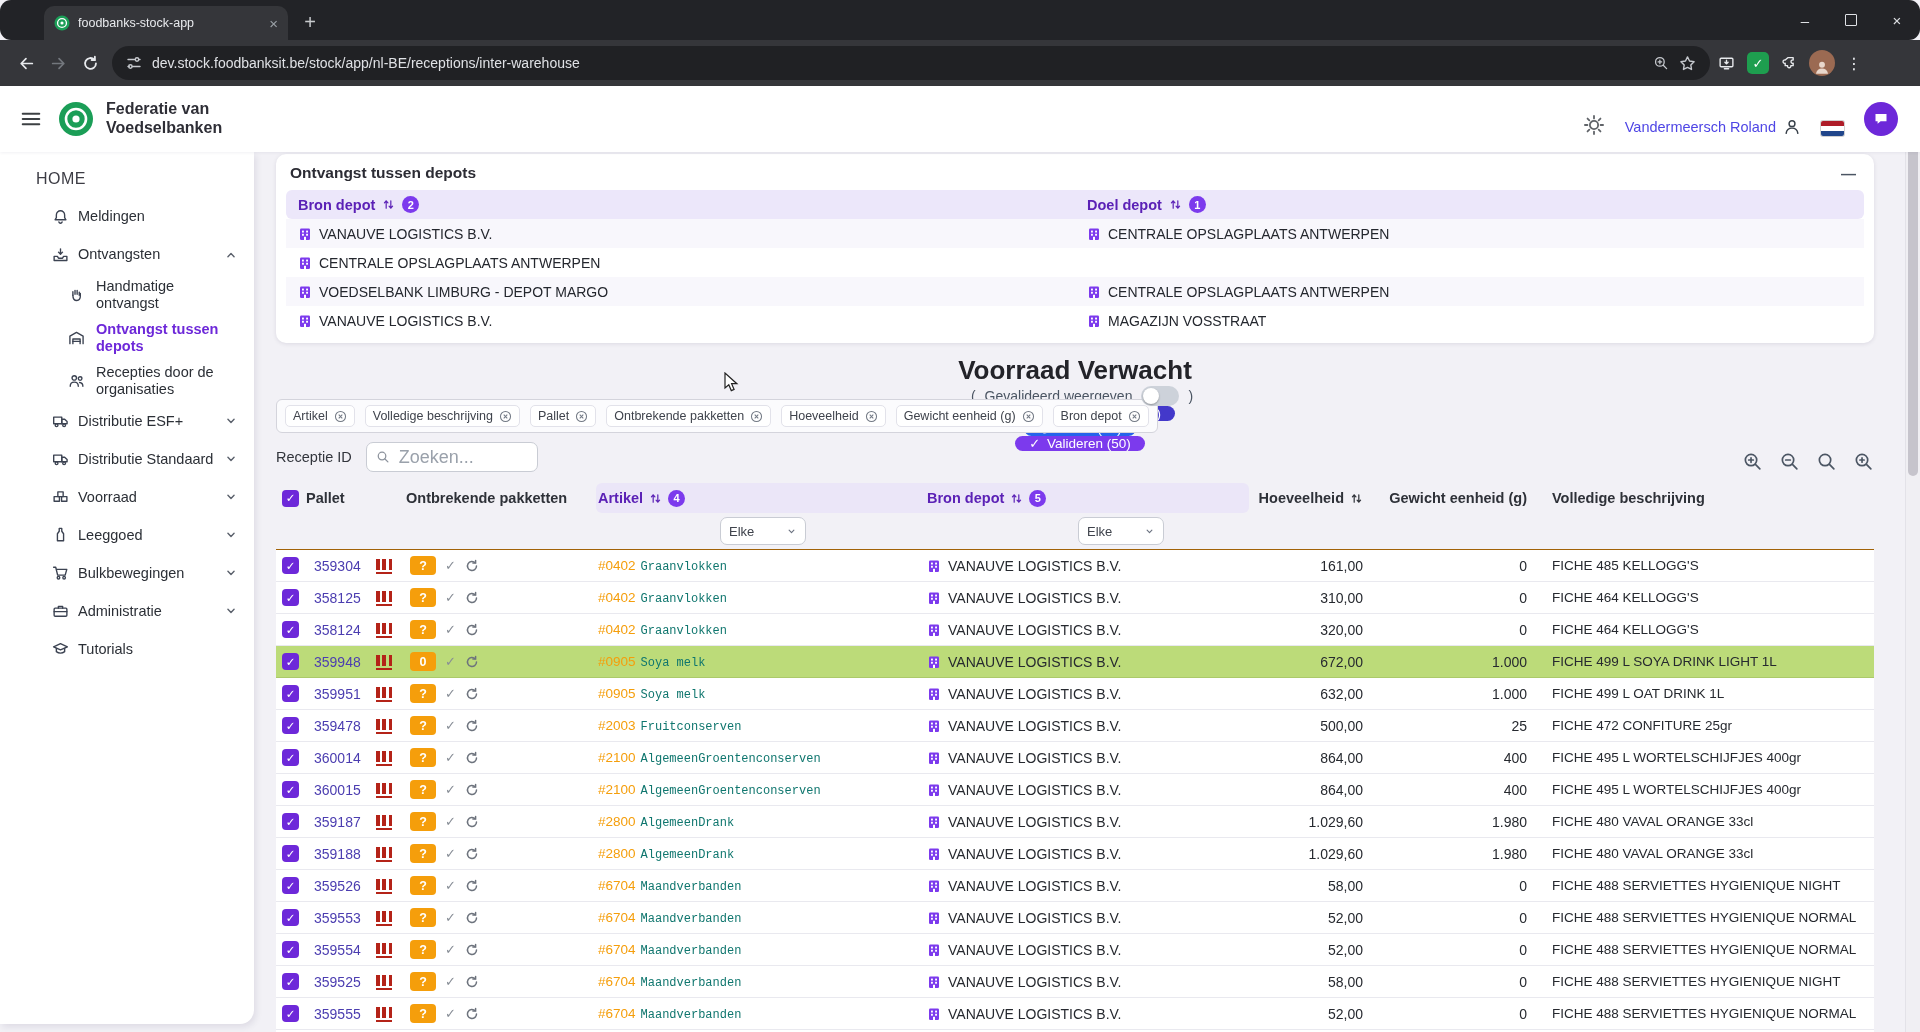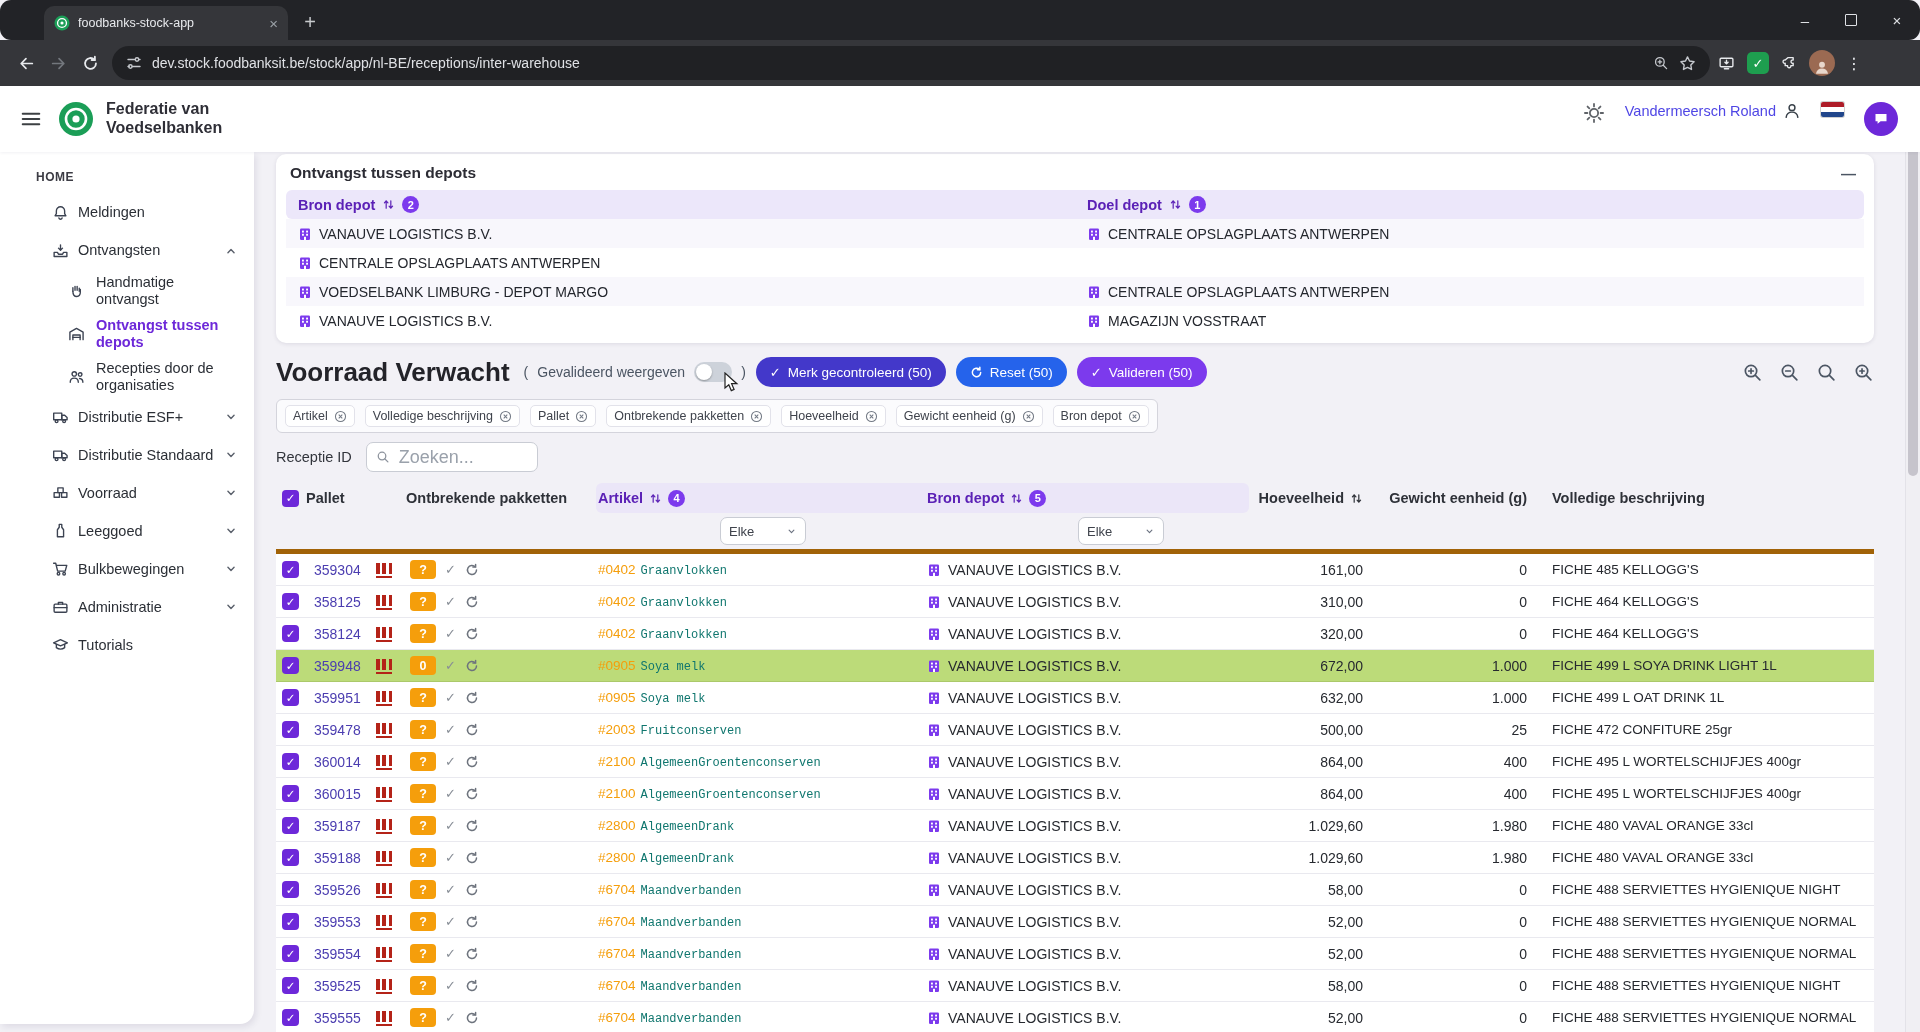--- a/index.html
+++ b/index.html
@@ -29,35 +29,35 @@
   .tb-avatar{width:26px;height:26px;border-radius:50%;background:#9b6a52;display:flex;align-items:flex-end;
              justify-content:center;overflow:hidden;flex:none;}
   .kebab{color:#e8eaed;font-size:16px;}
 
   
   .app-header{height:66px;background:#fff;display:flex;align-items:center;padding:0 22px 0 18px;
               position:relative;z-index:2;box-shadow:0 1px 3px rgba(20,15,60,.06);}
   .burger{width:26px;height:26px;display:flex;align-items:center;justify-content:center;}
   .logo{margin-left:14px;}
   .org{margin-left:12px;font-weight:bold;font-size:16px;line-height:1.18;color:#2e2e36;}
-  .header-right{margin-left:auto;display:flex;align-items:flex-start;gap:20px;}
+  .header-right{margin-left:auto;display:flex;align-items:flex-end;gap:20px;}
   .theme-btn{width:22px;height:22px;color:#5f6368;}
   .user-link{color:#4f46e5;font-size:14.5px;display:flex;gap:7px;align-items:center;}
   .user-link .picon{width:18px;height:18px;color:#384049;}
   .flag{width:23px;height:15px;display:flex;flex-direction:column;border-radius:2px;overflow:hidden;
         box-shadow:0 0 0 1px rgba(0,0,0,.18);}
   .flag i{flex:1;}
   .flag .f-red{background:#ae1c28;}.flag .f-white{background:#fff;}.flag .f-blue{background:#21468b;}
   .fab{width:34px;height:34px;border-radius:50%;background:#6d28d9;display:flex;align-items:center;justify-content:center;}
 
   
   .app-body{display:flex;align-items:flex-start;height:880px;}
   .sidebar{width:254px;background:#fff;height:862px;border-radius:0 0 14px 0;flex:none;
            box-shadow:2px 3px 7px rgba(20,15,60,.09);padding-top:10px;}
-  .sec-label{font-size:12px;font-weight:bold;color:#3c3c44;letter-spacing:.5px;padding:8px 8px 10px 36px;}
+  .sec-label{font-size:16px;font-weight:normal;color:#3c3c44;letter-spacing:.5px;padding:8px 8px 10px 36px;}
   .nav-item{position:relative;display:flex;align-items:center;min-height:30px;padding:4px 30px 4px 78px;
             font-size:14.5px;color:#2b2f36;cursor:pointer;}
   .nav-icon{position:absolute;left:52px;top:50%;transform:translateY(-50%);width:17px;height:17px;color:#3c4352;}
   .nav-icon svg{width:100%;height:100%;}
   .nav-item.sub{padding-left:96px;}
   .nav-item.sub .nav-icon{left:68px;}
   .nav-item.active{color:#6d28d9;font-weight:bold;}
   .nav-chevron{position:absolute;right:16px;top:50%;transform:translateY(-50%);width:14px;height:14px;color:#5b616c;}
   .nav-chevron svg{width:100%;height:100%;}
   .nav-chevron.up{transform:translateY(-50%) rotate(180deg);}
@@ -77,21 +77,21 @@
   .dg-cell{padding:6px 12px;font-size:14px;color:#24272e;display:flex;align-items:center;gap:7px;min-height:17px;}
   .dg-body .dg-row:nth-child(odd){background:#f8f7fc;}
   .num-badge{width:17px;height:17px;border-radius:50%;background:#7c3aed;color:#fff;font-size:11px;
              display:inline-flex;align-items:center;justify-content:center;font-weight:bold;flex:none;}
   .sort-icon{width:13px;height:13px;color:currentColor;flex:none;}
   .sort-icon svg{width:100%;height:100%;}
   .bld{width:14px;height:14px;flex:none;display:inline-flex;}
   .bld svg{width:100%;height:100%;}
 
   
-  .vh-row{display:flex;align-items:center;margin-top:12px;width:1598px;height:34px;}
+  .vh-row{display:flex;align-items:center;margin-top:12px;width:1598px;height:34px;flex-direction:column;}
   .page-title{font-size:26px;font-weight:bold;color:#232329;margin:0;}
   .toggle-group{display:flex;align-items:center;gap:9px;margin-left:14px;color:#4b5563;font-size:14px;}
   .switch{width:38px;height:20px;border-radius:10px;background:#cdd2da;position:relative;flex:none;}
   .switch .knob{position:absolute;left:2px;top:2px;width:16px;height:16px;border-radius:50%;background:#fff;
                 box-shadow:0 1px 2px rgba(0,0,0,.3);}
   .btn{display:inline-flex;align-items:center;gap:7px;color:#fff;font-size:13.5px;padding:0 14px;height:30px;
        border-radius:15px;margin-left:10px;border:none;cursor:pointer;font-family:inherit;}
   .btn .bicon{font-size:13px;line-height:1;}
   .btn .bicon-svg{width:13px;height:13px;color:#fff;}
   .btn-mark{background:#4338ca;}
@@ -120,21 +120,21 @@
   
   .stock-table{margin-top:12px;width:1598px;}
   .trow{display:grid;grid-template-columns:30px 66px 34px 190px 329px 324px 126px 164px 335px;align-items:center;}
   .thead{height:30px;}
   .th{font-size:14.5px;font-weight:bold;color:#2e3138;display:flex;align-items:center;gap:6px;height:100%;}
   .th.purple{background:#ebe6f8;color:#5b21b6;}
   .th.band-start{border-radius:6px 0 0 6px;padding-left:2px;}
   .th.band-end{border-radius:0 6px 6px 0;padding-left:2px;}
   .th-right{justify-content:flex-end;padding-right:12px;}
   .th-desc{padding-left:13px;}
-  .filter-row{height:36px;border-bottom:5px solid #a16207;gap:29px;}
+  .filter-row{height:36px;border-bottom:1px solid #a16207;gap:29px;}
   .select{width:68px;height:26px;border:1px solid #c9ccd4;border-radius:7px;background:#fff;display:inline-flex;
           align-items:center;justify-content:space-between;padding:0 8px;font-size:13px;color:#3f434c;margin-left:8px;cursor:pointer;}
   .select .chev{width:11px;height:11px;color:#6b7280;}
   .select .chev svg{width:100%;height:100%;}
   .drow{height:31px;background:#fff;border-bottom:1px solid #e9e9ef;font-size:14px;color:#26292f;}
   .drow.highlight{background:#bcdb79;border-bottom-color:#abc96a;}
   .cb{width:17px;height:17px;background:#6d28d9;border-radius:4px;display:inline-flex;align-items:center;
       justify-content:center;color:#fff;font-size:11.5px;font-weight:bold;margin-left:6px;cursor:pointer;flex:none;}
   .pallet-no{color:#4b3db0;font-size:14px;margin-left:8px;cursor:pointer;}
   .pallet-icon{display:inline-flex;gap:2.5px;border-bottom:2.5px solid #b42318;padding-bottom:1.5px;margin-left:4px;}

